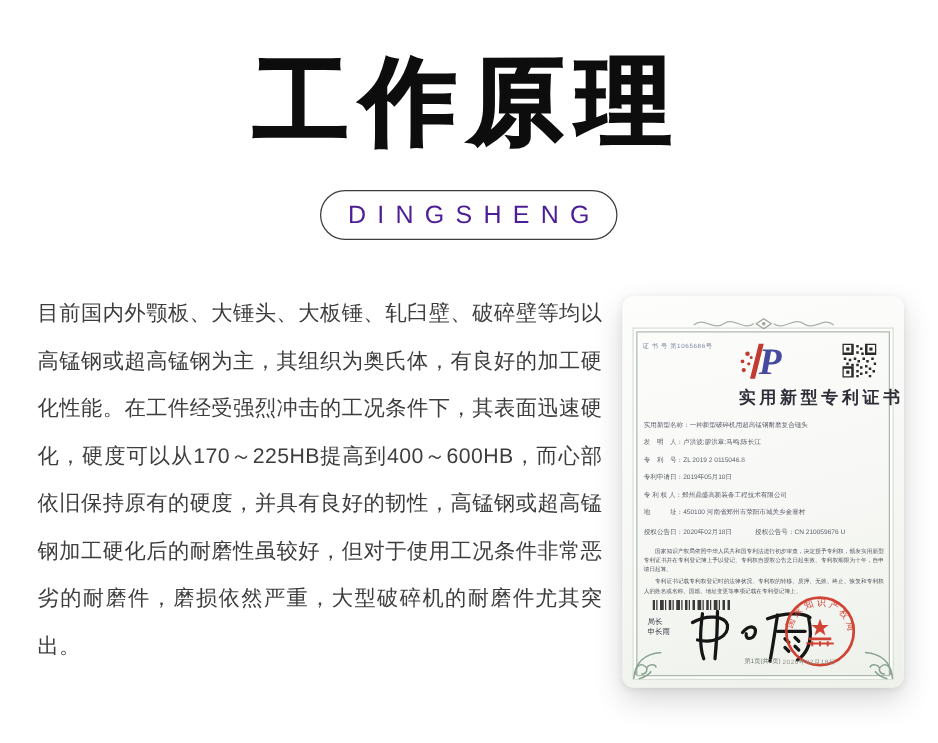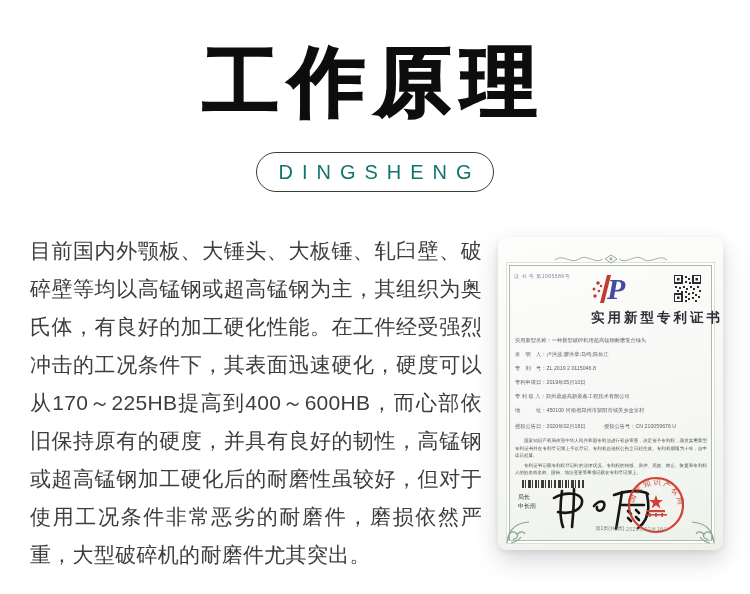--- a/index.html
+++ b/index.html
@@ -6,25 +6,25 @@
   .page{position:relative;width:750px;height:594px;background:#ffffff;overflow:hidden;
         font-family:"Liberation Sans", sans-serif;}
 
   
   .main-title{position:absolute;top:40px;left:0;width:750px;text-align:center;
     font-size:76px;line-height:84px;font-weight:900;color:#0d0d0d;
     letter-spacing:10px;-webkit-text-stroke:2px #0d0d0d;}
   .brand-pill{position:absolute;top:152px;left:50%;transform:translateX(-50%);
     width:236px;height:38px;border:1.5px solid #3c3c3c;border-radius:21px;
     display:flex;align-items:center;justify-content:center;}
-  .brand-pill span{font-size:20px;letter-spacing:9px;text-indent:9px;color:#0f766e;font-weight:400;}
+  .brand-pill span{font-size:20px;letter-spacing:9px;text-indent:9px;color:#4c1d95;font-weight:400;}
 
   
   .article{position:absolute;left:30px;top:232px;width:452px;
-    font-size:21px;line-height:38px;color:#3d3d3d;text-align:justify;letter-spacing:.3px;}
+    font-size:17px;line-height:38px;color:#3d3d3d;text-align:justify;letter-spacing:.3px;}
 
   
   .cert-card{position:absolute;left:498px;top:237px;width:225px;height:313px;
     background:linear-gradient(165deg,#fdfdfc 0%,#f7f8f5 55%,#eef1ea 100%);
     border-radius:9px;box-shadow:0 10px 24px rgba(0,0,0,.16),0 2px 6px rgba(0,0,0,.08);}
   .cert-frame{position:absolute;left:11px;right:11px;top:28px;bottom:9px;
     border:1px solid #aeb9ae;box-shadow:0 0 0 2px #ffffff,0 0 0 3px #d9e0d4;}
   .cert-lace{position:absolute;top:15px;left:50%;transform:translateX(-50%);}
   .cert-no{position:absolute;left:16px;top:36px;width:300px;
     transform:scale(.5);transform-origin:0 0;font-size:10px;color:#7d87a2;letter-spacing:1px;}

